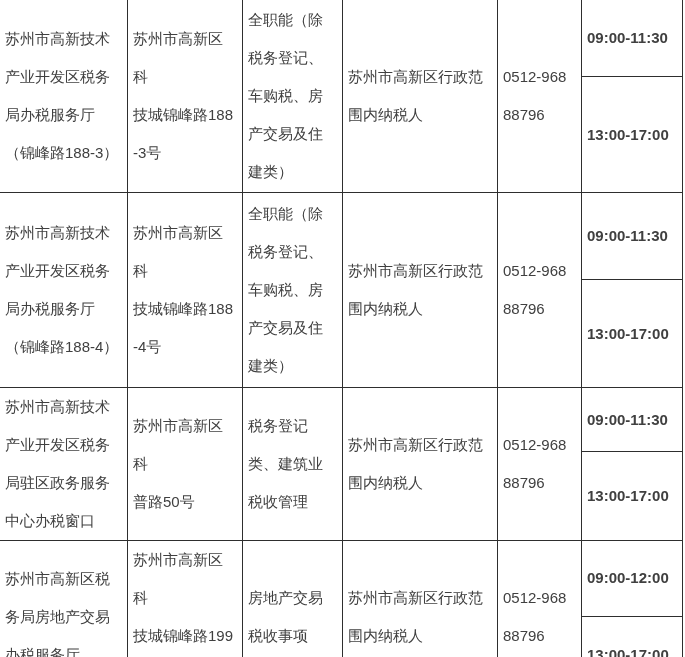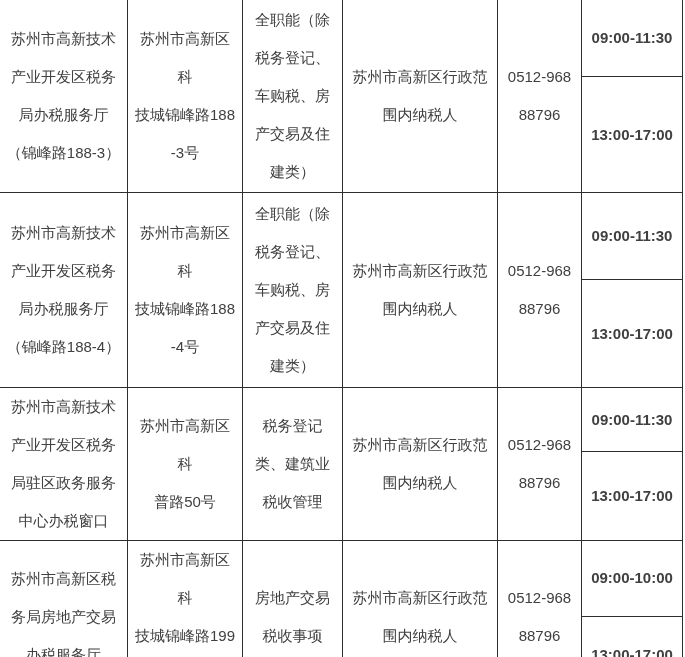--- a/index.html
+++ b/index.html
@@ -17,21 +17,21 @@
     width:683px;
   }
   table.tax-table td{
     border:1px solid #2e2e2e;
     font-family:"Liberation Sans","DejaVu Sans",sans-serif;
     font-size:15px;
     line-height:38px;
     color:#404040;
     padding:0 5px;
     vertical-align:middle;
-    text-align:center;
+    text-align:left;
     white-space:pre-line;
     overflow:hidden;
     box-sizing:border-box;
     margin-top:42px;
   }
   td.hours{padding:0 0 0 4px;font-weight:bold;}
   tr.h77{height:77px}
   tr.h116{height:116px}
   tr.h87{height:87px}
   tr.h108{height:108px}
@@ -127,20 +127,20 @@
 办税服务厅</td>
         <td rowspan="2">苏州市高新区科
 技城锦峰路199
 号5楼</td>
         <td rowspan="2">房地产交易
 税收事项</td>
         <td rowspan="2">苏州市高新区行政范
 围内纳税人</td>
         <td rowspan="2">0512-968
 88796</td>
-        <td class="hours">09:00-10:00</td>
+        <td class="hours">09:00-12:00</td>
       </tr>
       <tr class="h59">
         <td class="hours">13:00-17:00</td>
       </tr>
     </tbody>
   </table>
 </div>
 
 </body></html>

